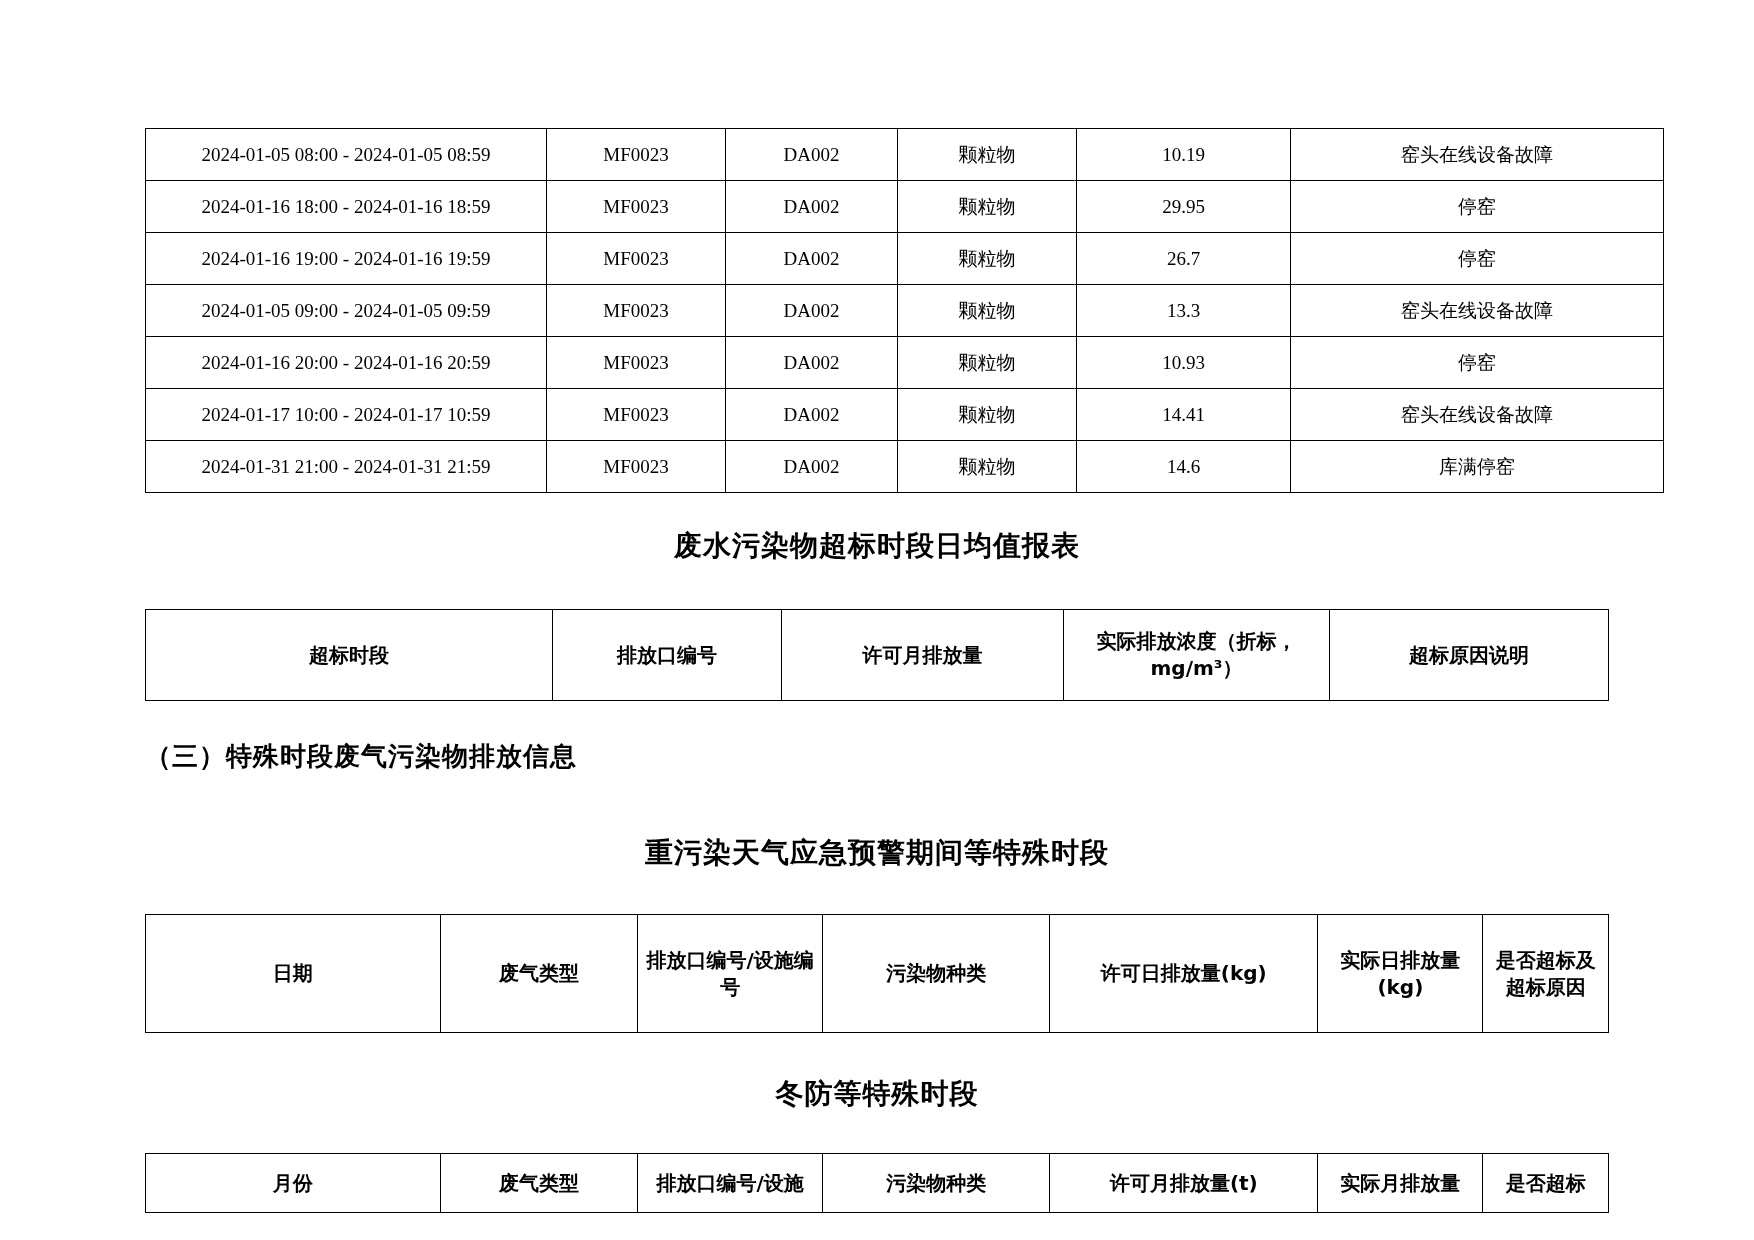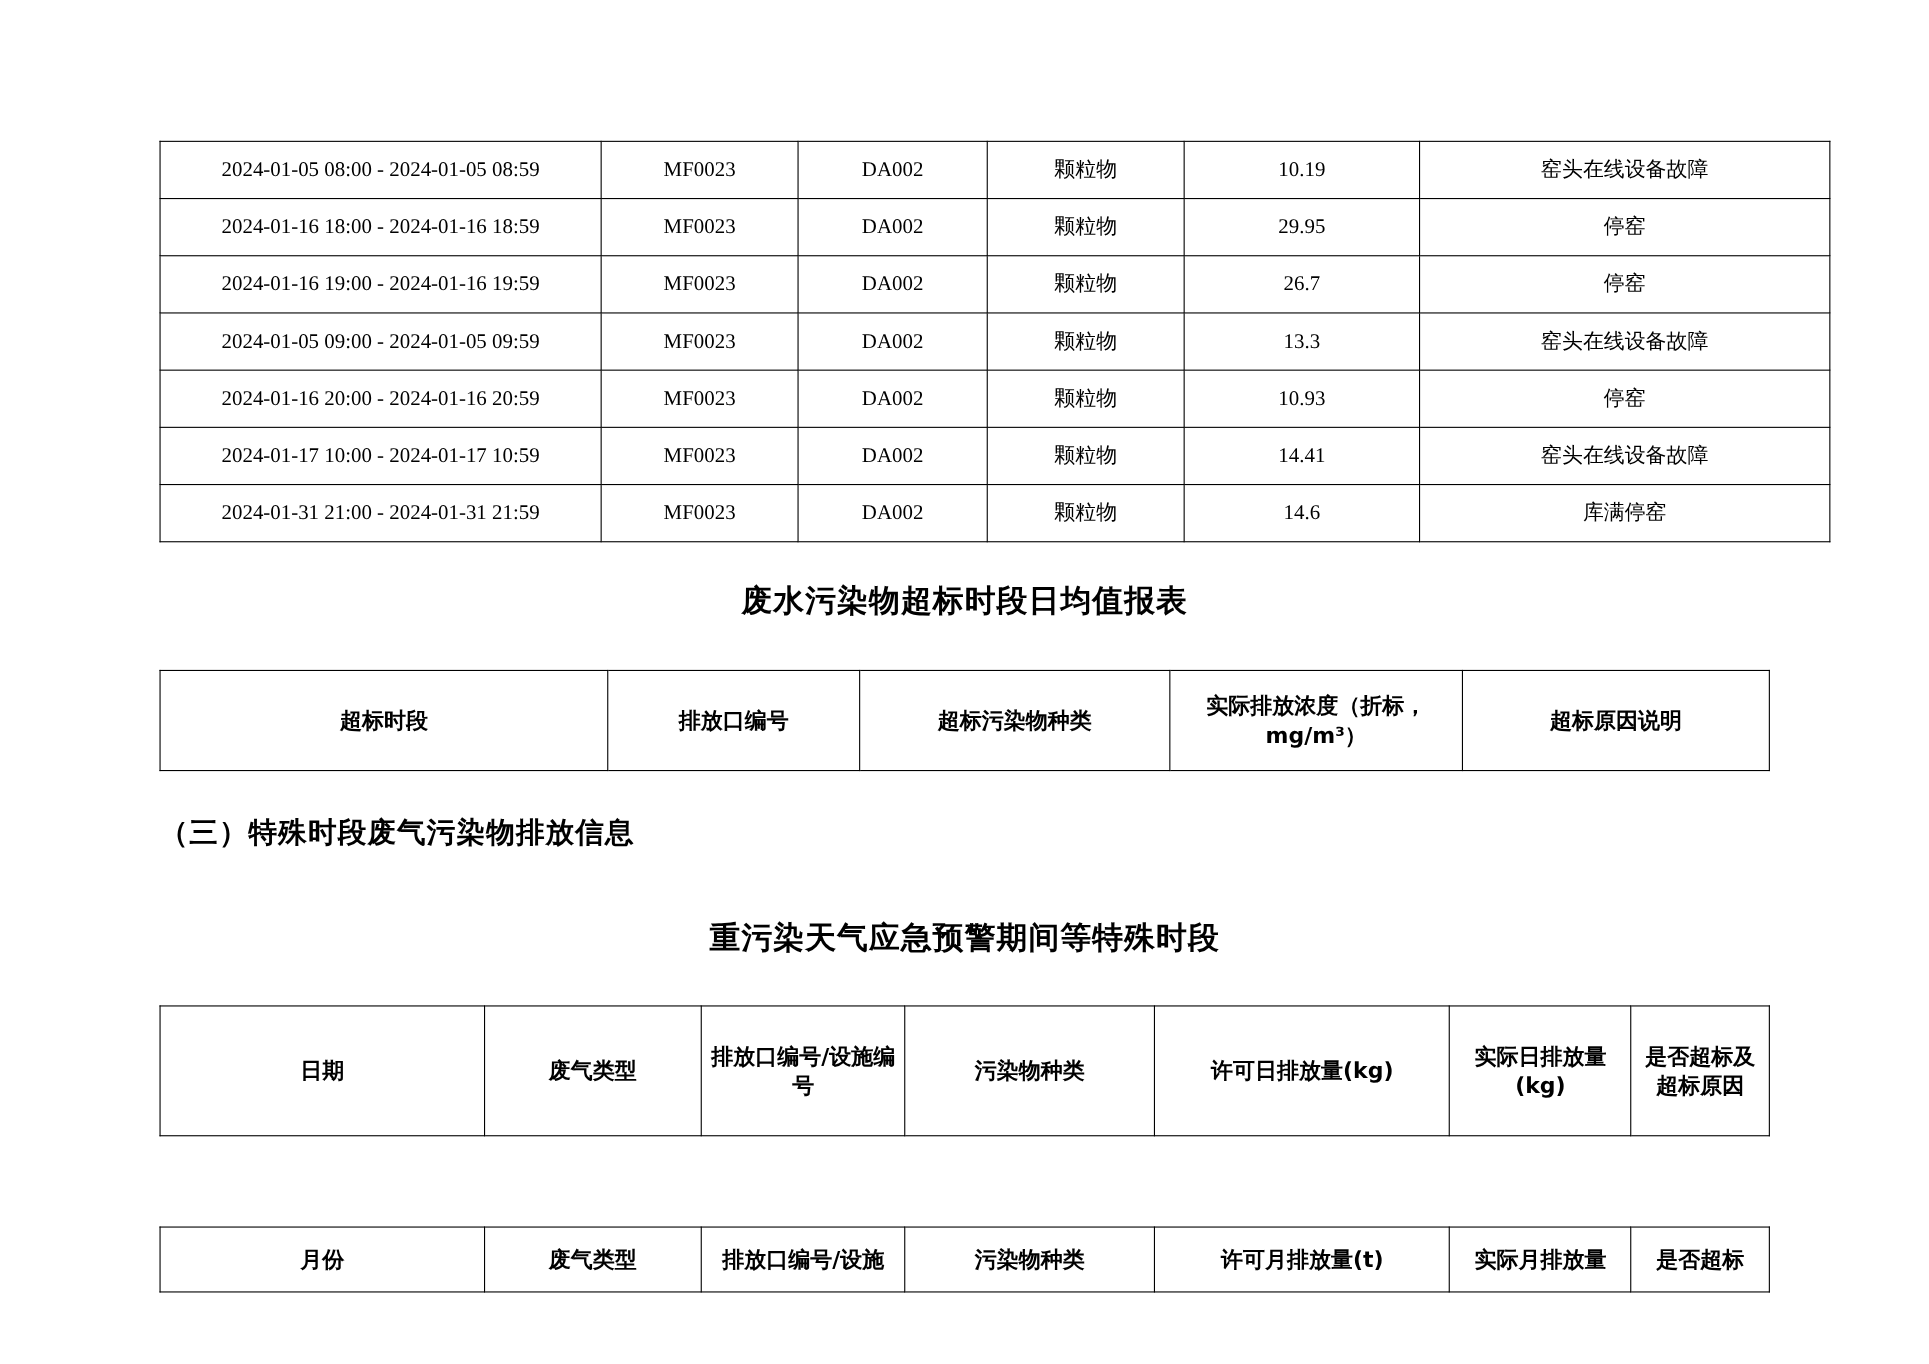--- a/index.html
+++ b/index.html
@@ -181,21 +181,21 @@
 
   <div class="section-title">废水污染物超标时段日均值报表</div>
 
   <div class="gap-b"></div>
 
   <table id="wastewater-table">
     <thead>
       <tr class="hdr-row">
         <th class="c1">超标时段</th>
         <th class="c2">排放口编号</th>
-        <th class="c3">超标污染物种类</th>
+        <th class="c3">许可月排放量</th>
         <th class="c4">实际排放浓度（折标，mg/m³）</th>
         <th class="c5">超标原因说明</th>
       </tr>
     </thead>
   </table>
 
   <div class="gap-c"></div>
 
   <div class="heading-left">（三）特殊时段废气污染物排放信息</div>
 
@@ -214,20 +214,21 @@
         <th class="c4">污染物种类</th>
         <th class="c5">许可日排放量(kg)</th>
         <th class="c6">实际日排放量(kg)</th>
         <th class="c7">是否超标及超标原因</th>
       </tr>
     </thead>
   </table>
 
   <div class="gap-f"></div>
 
+  <div class="sub-title">冬防等特殊时段</div>
 
   <div class="gap-g"></div>
 
   <table id="winter-table">
     <thead>
       <tr class="hdr-row">
         <th class="c1">月份</th>
         <th class="c2">废气类型</th>
         <th class="c3">排放口编号/设施</th>
         <th class="c4">污染物种类</th>

